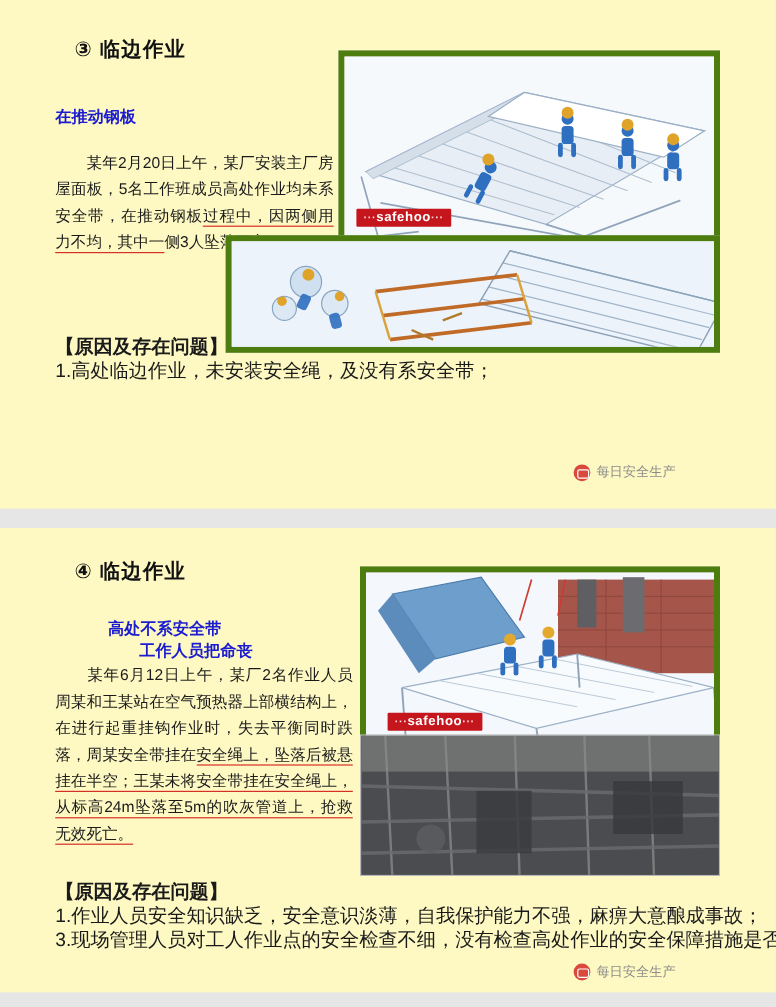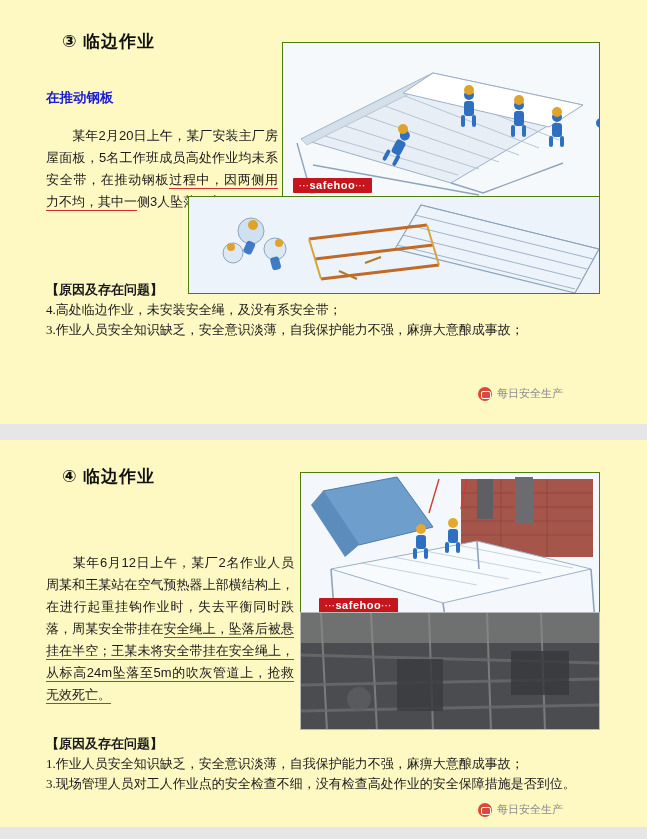--- a/index.html
+++ b/index.html
@@ -56,39 +56,38 @@
     position: absolute;
     font-size: 13px;
     color: #1a1a1a;
     line-height: 22px;
     text-align: justify;
   }
   .body-text .indent { display: inline-block; width: 26px; }
 
   .cause-block {
     position: absolute;
-    font-size: 13px;
+    font-size: 16px;
     color: #1a1a1a;
     line-height: 20px;
-    font-family: Liberation Serif, serif;
   }
   .cause-head { font-weight: bold; }
   .cause-item { display: block; white-space: nowrap; }
 
   
   .ul-red {
     border-bottom: 1.5px solid #d63026;
     padding-bottom: 1px;
   }
 
   
   .img-box {
     position: absolute;
     overflow: hidden;
-    border: 1px solid #4d7c0f;
+    border: 5px solid #4d7c0f;
   }
 
   
   .iso-1 { background: #f4f7fb; }
   .iso-2 { background: #eaf1f8; }
 
   .safehoo-badge {
     position: absolute;
     font-size: 11px;
     font-weight: bold;
@@ -247,36 +246,39 @@
 
         <g stroke="#b07a2a" stroke-width="2">
           <line x1="150" y1="74" x2="168" y2="82"></line>
           <line x1="176" y1="66" x2="192" y2="60"></line>
         </g>
       </svg>
     </div>
 
     <div class="cause-block" style="left:46px; top:280px; width:560px;">
       <span class="cause-head">【原因及存在问题】</span>
-      <span class="cause-item">4.高处临边作业，未安装安全绳，及没有系安全带；</span>
-      <span class="cause-item">3.作业人员安全知识缺乏，安全意识淡薄，自我保护能力不强，麻痹大意酿成事故；</span>
+      <span class="cause-item">1.高处临边作业，未安装安全绳，及没有系安全带；</span>
     </div>
 
     <div class="wm" style="left:478px; top:386px;">
       <span class="wm-logo"></span>
       <span>每日安全生产</span>
     </div>
   </div>
 
   <div class="gap gap-top"></div>
 
   <div class="slide slide-2">
 
     <div class="slide-title" style="left:62px; top:25px;">④ 临边作业</div>
 
+    <div class="sub-title" style="left:90px; top:74px; width:240px;">
+      <span>高处不系安全带</span>
+      <span class="line2">工作人员把命丧</span>
+    </div>
 
     <div class="body-text" style="left:46px; top:112px; width:248px;">
       <span class="indent"></span><span>某年6月12日上午，某厂2名作业人员周某和王某站在空气预热器上部横结构上，在进行起重挂钩作业时，失去平衡同时跌落，周某安全带挂在</span><span class="ul-red">安全绳上，坠落后被</span><span class="ul-red">悬挂在半空；王某未将安全带挂在安全绳上，从标高24m坠落至5m的吹灰管道上，抢救无效死亡。</span>
     </div>
 
     <div class="img-box" style="left:300px; top:32px; width:300px; height:160px; background:#f2f6fb;">
       <svg width="300" height="160" viewBox="0 0 300 160">
         <rect x="0" y="0" width="300" height="160" fill="#f4f8fc"></rect>
 
         <rect x="160" y="6" width="132" height="78" fill="#a5554a"></rect>

